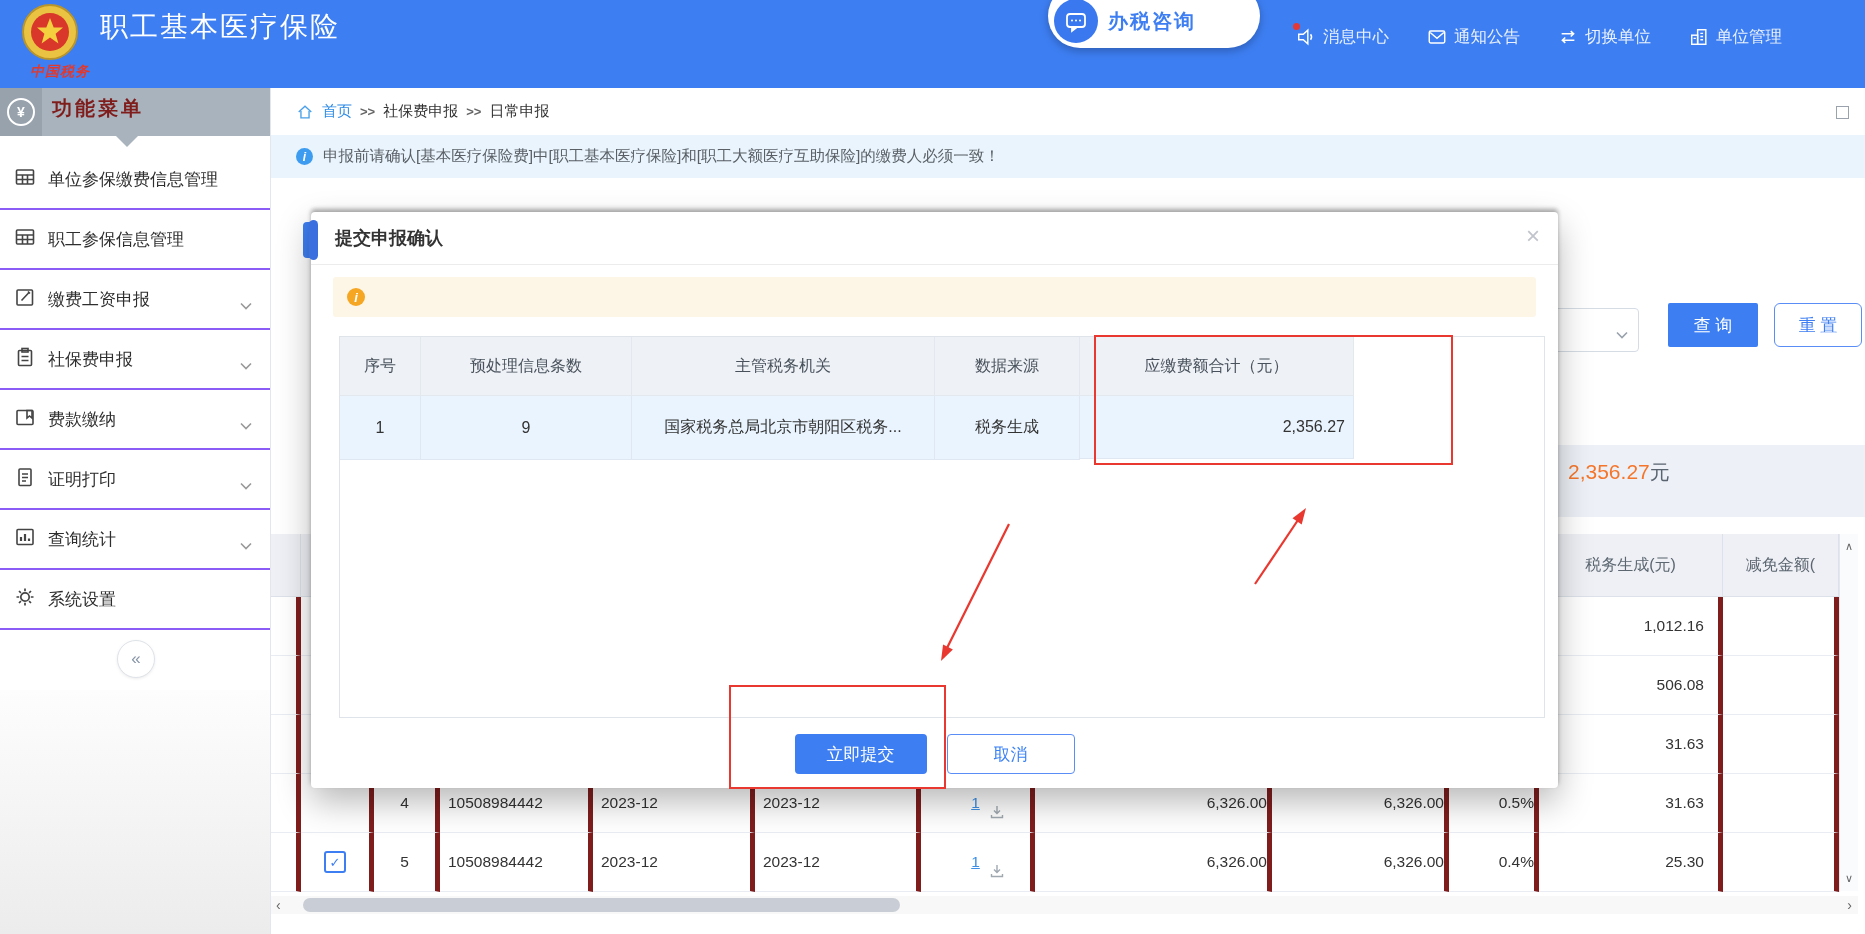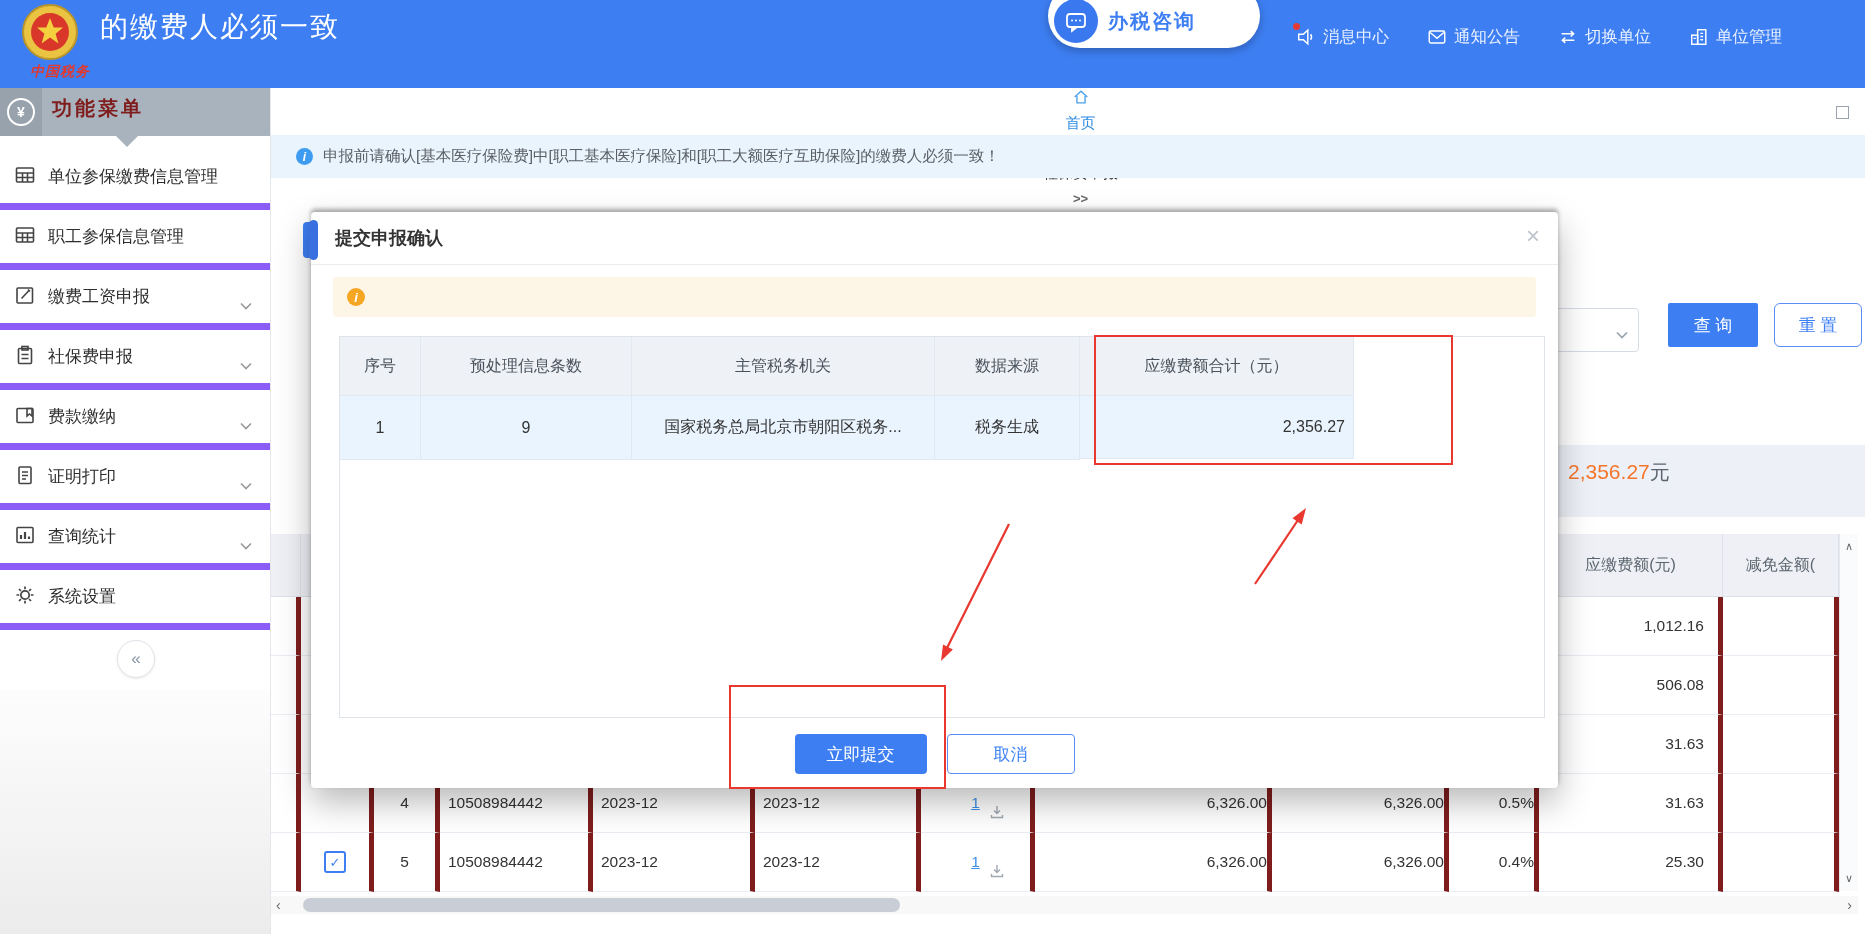--- a/index.html
+++ b/index.html
@@ -28,33 +28,33 @@
   .side-head{position:absolute;left:0;top:0;width:100%;height:48px;background:#a9b3bd;}
   .side-head-iconbox{position:absolute;left:0;top:0;width:42px;height:48px;background:#97a2ad;
                      display:flex;align-items:center;justify-content:center;}
   .yen-ring{width:24px;height:24px;border:2px solid #fff;border-radius:50%;color:#fff;font-size:14px;
             font-weight:bold;display:flex;align-items:center;justify-content:center;}
   .side-head-title{position:absolute;left:52px;top:0;height:40px;display:flex;align-items:center;
                    color:#7f1d1d;font-size:20px;font-weight:bold;letter-spacing:3px;}
   .notch{position:absolute;left:116px;top:48px;width:0;height:0;border-left:11px solid transparent;
          border-right:11px solid transparent;border-top:11px solid #a9b3bd;}
   .menu{position:absolute;left:0;top:62px;width:100%;}
-  .menu-item{position:relative;height:60px;border-bottom:7px solid #8b5cf6;display:flex;align-items:center;
+  .menu-item{position:relative;height:60px;border-bottom:2px solid #8b5cf6;display:flex;align-items:center;
              padding-left:14px;box-sizing:border-box;cursor:pointer;background:#fff;}
   .menu-label{font-size:17px;color:#2e2e2e;margin-left:12px;white-space:nowrap;}
   .menu-chevron{position:absolute;right:18px;top:26px;}
   .side-foot{position:absolute;left:0;top:602px;width:100%;bottom:0;
              background:linear-gradient(180deg,#fdfdfd,#ececec);}
   .collapse-btn{position:absolute;left:117px;top:552px;width:36px;height:36px;border-radius:50%;background:#fff;
                 border:1px solid #dfe3e8;box-shadow:0 1px 3px rgba(0,0,0,.08);color:#8795a8;font-size:17px;
                 display:flex;align-items:center;justify-content:center;cursor:pointer;z-index:2;}
 
   
   .breadcrumb{position:absolute;left:270px;top:88px;right:0;height:47px;background:#fff;display:flex;
-              align-items:center;padding-left:26px;box-sizing:border-box;gap:8px;font-size:15px;flex-direction:column;}
+              align-items:center;padding-left:26px;box-sizing:border-box;gap:8px;font-size:15px;}
   .crumb-home{color:#2f8ce6;cursor:pointer;}
   .crumb-sep{color:#666;font-size:13px;font-weight:bold;}
   .crumb-item{color:#333;font-weight:500;}
   .win-square{position:absolute;left:1836px;top:106px;width:11px;height:11px;border:1.5px solid #9aa3ad;cursor:pointer;}
   .noticebar{position:absolute;left:270px;top:135px;right:0;height:43px;background:#e9f4fd;display:flex;
              align-items:center;padding-left:26px;box-sizing:border-box;gap:10px;}
   .info-dot{width:17px;height:17px;border-radius:50%;background:#3e9cf0;color:#fff;font-size:12px;font-weight:bold;
             display:flex;align-items:center;justify-content:center;font-style:italic;flex:0 0 auto;}
   .notice-text{font-size:15.5px;color:#5a6066;}
 
@@ -132,21 +132,21 @@
 
   <div class="topbar">
     <div class="logo">
       <svg width="62" height="60" viewBox="0 0 62 60">
         <circle cx="31" cy="29" r="27" fill="#e9c341" stroke="#b9952a" stroke-width="2"></circle>
         <circle cx="31" cy="29" r="19" fill="#d8372a"></circle>
         <polygon points="31,15 34.7,24.6 44,24.6 36.6,30.7 39.4,40.6 31,34.6 22.6,40.6 25.4,30.7 18,24.6 27.3,24.6" fill="#f4d03f"></polygon>
       </svg>
       <div class="logo-cn">中国税务</div>
     </div>
-    <div class="app-title">的缴费人必须一致</div>
+    <div class="app-title">职工基本医疗保险</div>
 
     <div class="consult-pill">
       <span class="consult-circle">
         <svg width="24" height="24" viewBox="0 0 24 24" fill="none" stroke="#fff" stroke-width="1.8">
           <rect x="3" y="5" width="18" height="13" rx="3"></rect>
           <path d="M8 18 L8 22 L13 18" fill="#fff"></path>
           <circle cx="8" cy="11.5" r="1" fill="#fff" stroke="none"></circle>
           <circle cx="12" cy="11.5" r="1" fill="#fff" stroke="none"></circle>
           <circle cx="16" cy="11.5" r="1" fill="#fff" stroke="none"></circle>
         </svg>
@@ -352,21 +352,21 @@
       <div class="c"></div>
         <div class="c"></div>
         <div class="c"></div>
         <div class="c"></div>
         <div class="c"></div>
       <div class="c"></div>
         <div class="c"></div>
         <div class="c"></div>
         <div class="c"></div>
         <div class="c"></div>
-      <div class="c">应缴费额(元)</div>
+      <div class="c">税务生成(元)</div>
       <div class="c">减免金额(</div>
     </div>
     <div class="trow tbody-row">
       <div class="c"></div>
         <div class="c"></div>
         <div class="c"></div>
         <div class="c"></div>
         <div class="c"></div>
       <div class="c"></div>
         <div class="c"></div>

